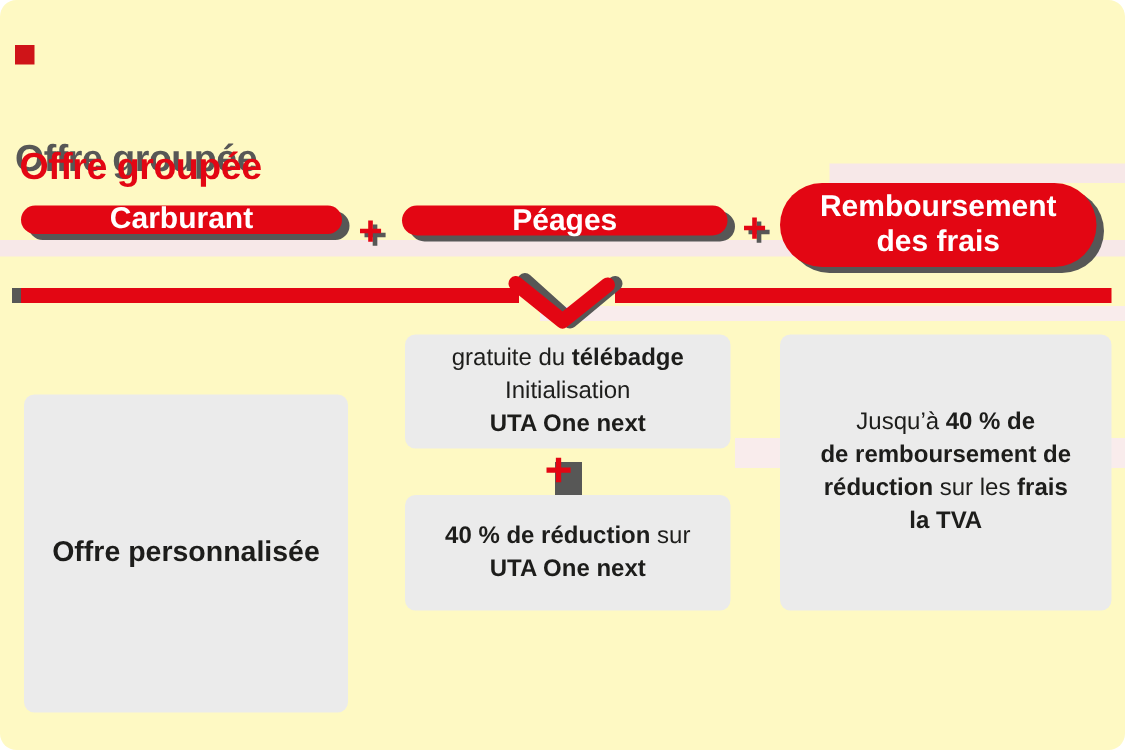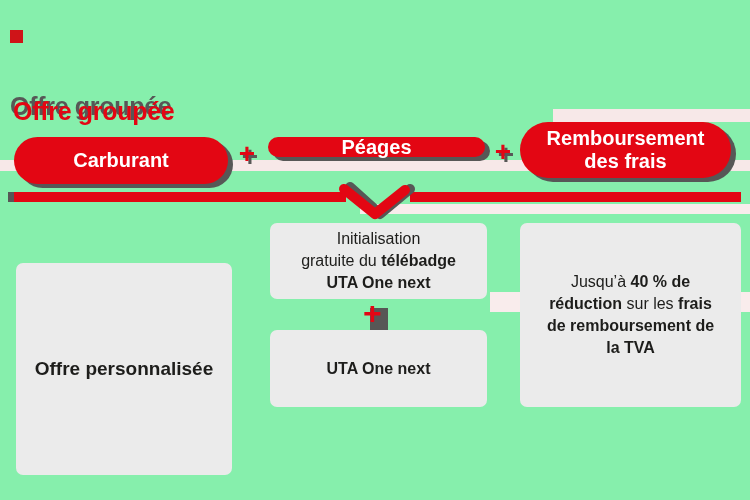--- a/index.html
+++ b/index.html
@@ -1,18 +1,18 @@
 <!DOCTYPE html>
 <html><head>
 <meta charset="utf-8">
 <style>
   html,body{margin:0;padding:0;background:#fff;}
   .canvas{
-    position:relative;width:750px;height:500px;background:#86efac;overflow:hidden;
-    font-family:"Liberation Sans","DejaVu Sans",sans-serif;color:#1d1d1b;
+    position:relative;width:750px;height:500px;background:#fef9c3;overflow:hidden;
+    font-family:"Liberation Sans","DejaVu Sans",sans-serif;color:#1d1d1b;border-radius:11px;
   }
   
   .strip{position:absolute;z-index:0;}
   .strip-a{left:553px;top:109px;width:197px;height:13px;background:#f7e8e8;}
   .strip-b{left:0px;top:160px;width:750px;height:11px;background:#f7e8e8;}
   .strip-c{left:360px;top:204px;width:390px;height:10px;background:#f9ecec;}
   .strip-d{left:490px;top:292px;width:260px;height:20px;background:#f9ecec;}
 
   .corner-square{position:absolute;left:10px;top:30px;width:13px;height:13px;background:#cf1418;z-index:1;}
 
@@ -21,21 +21,21 @@
     font-size:25px;font-weight:700;letter-spacing:-0.3px;color:#e30613;
     text-shadow:-3px -5px 0 #575756;white-space:nowrap;
   }
 
   .pill{
     position:absolute;z-index:3;background:#e30613;border-radius:30px;
     box-shadow:5px 4px 0 #575756;
     display:flex;align-items:center;justify-content:center;text-align:center;
     color:#ffffff;font-weight:700;
   }
-  .pill-1{left:14px;top:137px;width:214px;height:47px;font-size:20px;}
+  .pill-1{left:14px;top:137px;width:214px;height:19px;font-size:20px;}
   .pill-2{left:268px;top:137px;width:217px;height:20px;font-size:20px;}
   .pill-3{left:520px;top:122px;width:211px;height:56px;font-size:20px;line-height:23px;padding:0 12px;box-sizing:border-box;}
 
   .plus{
     position:absolute;z-index:3;width:24px;text-align:center;
     color:#e30613;font-size:28px;font-weight:700;line-height:30px;
     text-shadow:3px 3px 0 #575756;
   }
   .plus-1{left:235px;top:139px;}
   .plus-2{left:491px;top:137px;}
@@ -98,34 +98,35 @@
   <svg class="chevron" width="85" height="44" viewBox="0 0 85 44">
     <polyline points="16,6 46,33 76,8" fill="none" stroke="#575756" stroke-width="10" stroke-linecap="round" stroke-linejoin="round"></polyline>
     <polyline points="10,8 41,33 71,9" fill="none" stroke="#e30613" stroke-width="10" stroke-linecap="round" stroke-linejoin="round"></polyline>
   </svg>
 
   <div class="gbox box-left">
       <div class="tl"><span class="b">Offre personnalisée</span></div>
     </div>
 
   <div class="gbox box-mid-top">
+      <div class="tl"><span>gratuite du </span><span class="b">télébadge</span></div>
       <div class="tl"><span>Initialisation</span></div>
-      <div class="tl"><span>gratuite du </span><span class="b">télébadge</span></div>
       <div class="tl"><span class="b">UTA One next</span></div>
     </div>
 
   <div class="mid-plus">
     <span class="mp-shadow"></span>
     <span class="mp-glyph">+</span>
   </div>
 
   <div class="gbox box-mid-bottom">
+      <div class="tl"><span class="b">40 % de réduction</span><span> sur</span></div>
       <div class="tl"><span class="b">UTA One next</span></div>
     </div>
 
   <div class="gbox box-right">
       <div class="tl"><span>Jusqu’à </span><span class="b">40 % de</span></div>
+      <div class="tl"><span class="b">de remboursement de</span></div>
       <div class="tl"><span class="b">réduction</span><span> sur les </span><span class="b">frais</span></div>
-      <div class="tl"><span class="b">de remboursement de</span></div>
       <div class="tl"><span class="b">la TVA</span></div>
     </div>
 
 </div>
 
 </body></html>

